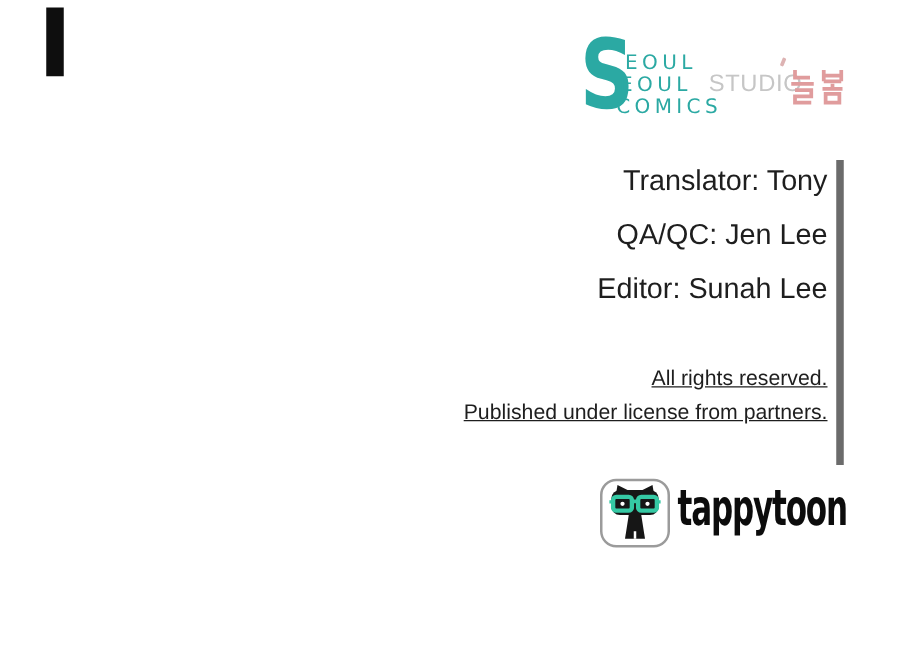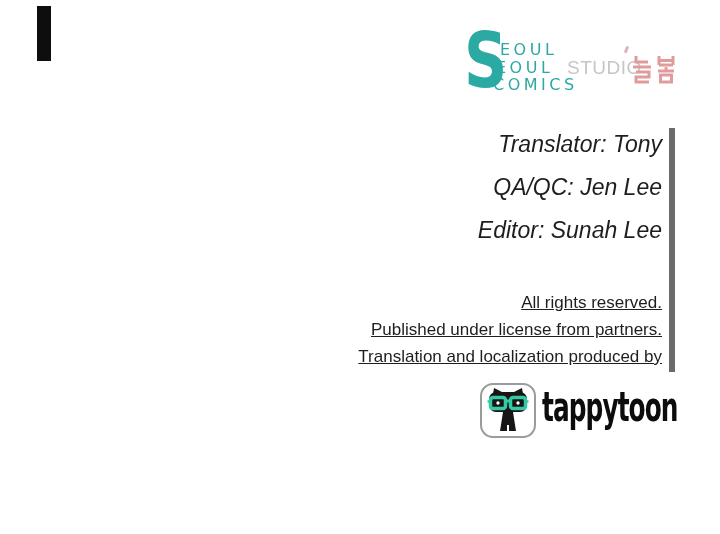--- a/index.html
+++ b/index.html
@@ -24,21 +24,21 @@
   .studio-word { left:567px; top:57px; font-size:19px; letter-spacing:0.5px;
                  color:var(--studio-gray,#C6C6C6); }
   .studio-spark { left:625px; top:46px; width:2.5px; height:7px; background:#DDB3B3;
                   transform:rotate(22deg); border-radius:1px; }
   .studio-hangul { left:631px; top:54px; width:46px; height:30px; }
 
   
   .vrule { left:669px; top:128px; width:6px; height:244px; background:var(--rule-gray,#6B6B6B); }
 
   
-  .credits { right:58px; top:131px; text-align:right; font-size:23px; color:var(--ink,#1e1e1e);font-style:italic; }
+  .credits { right:58px; top:131px; text-align:right; font-size:23px; color:var(--ink,#1e1e1e); }
   .credit-line { height:26px; margin-bottom:17px; white-space:nowrap; }
 
   
   .legal { right:58px; top:289px; text-align:right; font-size:17px; line-height:27px;
            color:var(--ink,#1e1e1e);text-decoration:underline; }
   .legal-line { white-space:nowrap; }
 
   
   .tt-icon { left:480px; top:383px; width:56px; height:55px; background:#fff;
              border:2px solid #9B9B9B; border-radius:13px; }
@@ -88,21 +88,20 @@
 
   <div class="abs credits">
     <div class="credit-line">Translator: Tony</div>
     <div class="credit-line">QA/QC: Jen Lee</div>
     <div class="credit-line">Editor: Sunah Lee</div>
   </div>
 
   <div class="abs legal">
     <div class="legal-line">All rights reserved.</div>
     <div class="legal-line">Published under license from partners.</div>
-    <div class="legal-line">Translation and localization produced by</div>
   </div>
 
   <div>
     <div class="abs tt-icon">
       <svg viewBox="0 0 52 51" role="img">
 
         <polygon points="10,15 12,3 22,8" fill="#161616"></polygon>
         <polygon points="42,15 40,3 30,8" fill="#161616"></polygon>
 
         <rect x="7" y="7" width="38" height="20" rx="7" fill="#161616"></rect>

